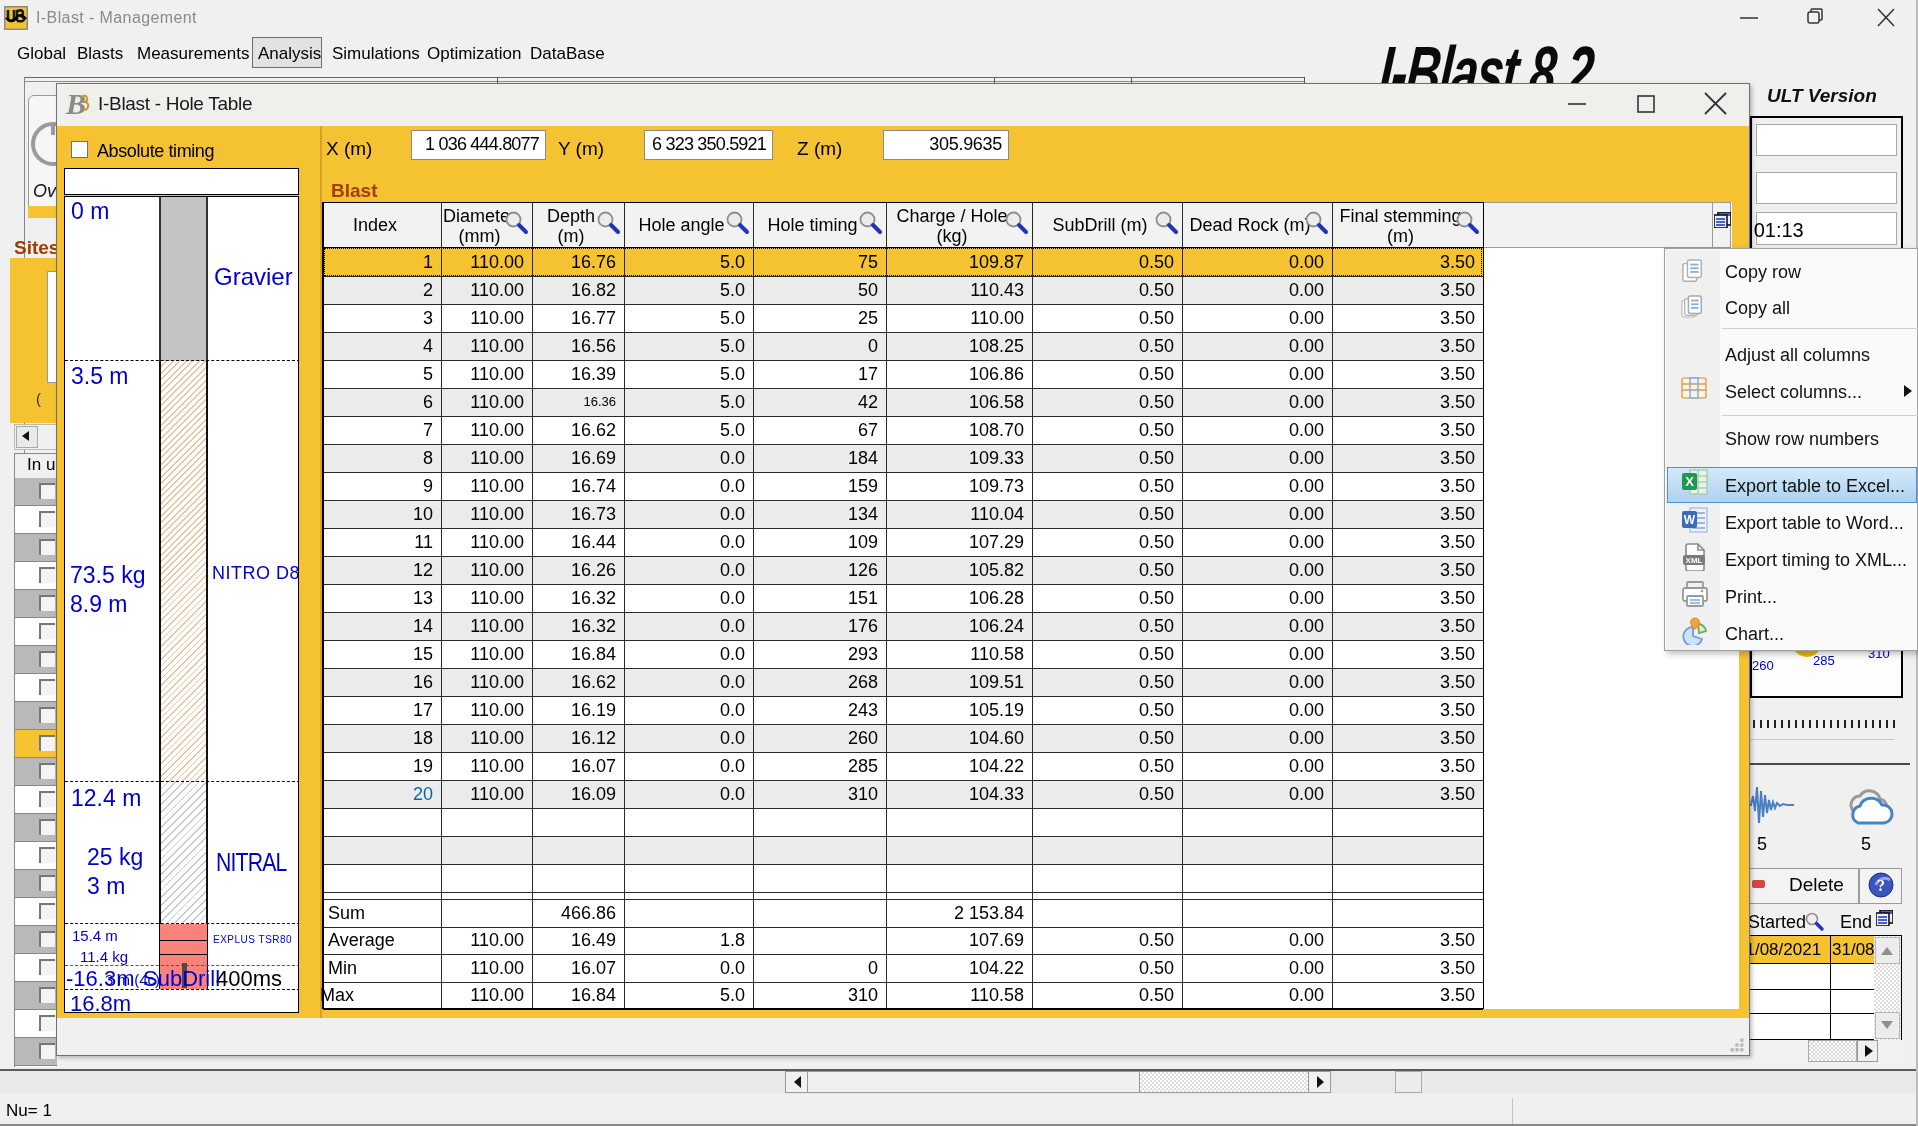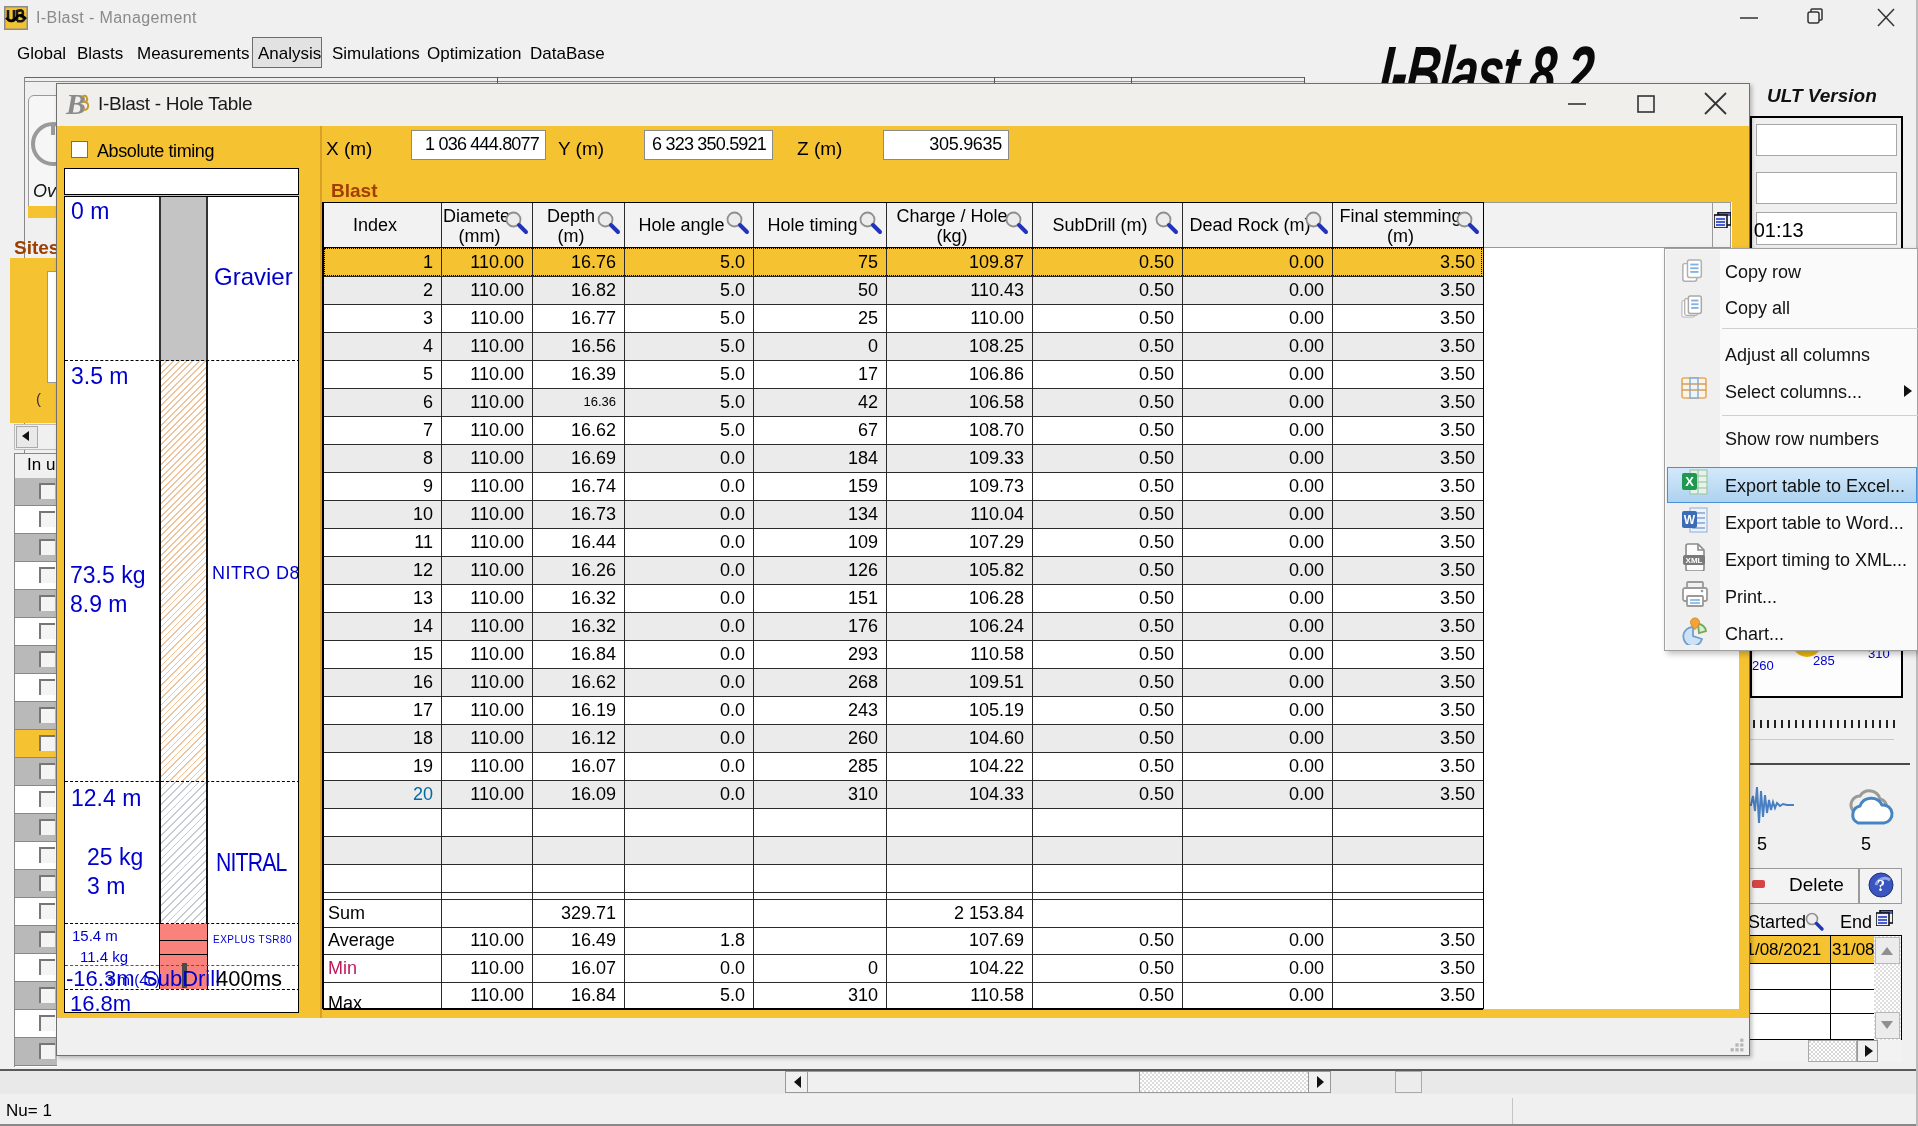--- a/index.html
+++ b/index.html
@@ -596,42 +596,42 @@
   <div class="abs" style="left:324px;top:724px;width:1159px;height:1px;background:#2a2a2a;"></div>
   <div class="abs" style="left:324px;top:752px;width:1159px;height:1px;background:#2a2a2a;"></div>
   <div class="abs" style="left:324px;top:780px;width:1159px;height:1px;background:#2a2a2a;"></div>
   <div class="abs" style="left:324px;top:808px;width:1159px;height:1px;background:#2a2a2a;"></div>
   <div class="abs" style="left:324px;top:836px;width:1159px;height:1px;background:#2a2a2a;"></div>
   <div class="abs" style="left:324px;top:864px;width:1159px;height:1px;background:#2a2a2a;"></div>
   <div class="abs" style="left:324px;top:892px;width:1159px;height:1px;background:#2a2a2a;"></div>
   <div class="abs" style="left:323px;top:892px;width:1160px;height:1px;background:#2a2a2a;"></div>
   <div class="abs" style="left:323px;top:899px;width:1160px;height:1px;background:#2a2a2a;"></div>
   <div class="abs" style="left:328px;top:900px;width:110px;height:27px;line-height:27px;font-size:18px;color:#000;">Sum</div>
-  <div class="abs" style="left:532px;top:900px;width:84px;height:27px;line-height:27px;text-align:right;font-size:18px;color:#000;">329.71</div>
+  <div class="abs" style="left:532px;top:900px;width:84px;height:27px;line-height:27px;text-align:right;font-size:18px;color:#000;">466.86</div>
   <div class="abs" style="left:886px;top:900px;width:138px;height:27px;line-height:27px;text-align:right;font-size:18px;color:#000;">2 153.84</div>
   <div class="abs" style="left:328px;top:927px;width:110px;height:27px;line-height:27px;font-size:18px;color:#000000;">Average</div>
   <div class="abs" style="left:441px;top:927px;width:83px;height:27px;line-height:27px;text-align:right;font-size:18px;color:#000;">110.00</div>
   <div class="abs" style="left:532px;top:927px;width:84px;height:27px;line-height:27px;text-align:right;font-size:18px;color:#000;">16.49</div>
   <div class="abs" style="left:624px;top:927px;width:121px;height:27px;line-height:27px;text-align:right;font-size:18px;color:#000;">1.8</div>
   <div class="abs" style="left:886px;top:927px;width:138px;height:27px;line-height:27px;text-align:right;font-size:18px;color:#000;">107.69</div>
   <div class="abs" style="left:1032px;top:927px;width:142px;height:27px;line-height:27px;text-align:right;font-size:18px;color:#000;">0.50</div>
   <div class="abs" style="left:1182px;top:927px;width:142px;height:27px;line-height:27px;text-align:right;font-size:18px;color:#000;">0.00</div>
   <div class="abs" style="left:1332px;top:927px;width:143px;height:27px;line-height:27px;text-align:right;font-size:18px;color:#000;">3.50</div>
   <div class="abs" style="left:323px;top:927px;width:1160px;height:1px;background:#2a2a2a;"></div>
-  <div class="abs" style="left:328px;top:954px;width:110px;height:28px;line-height:28px;font-size:18px;color:#be185d;">Min</div>
+  <div class="abs" style="left:328px;top:954px;width:110px;height:28px;line-height:28px;font-size:18px;color:#000000;">Min</div>
   <div class="abs" style="left:441px;top:954px;width:83px;height:28px;line-height:28px;text-align:right;font-size:18px;color:#000;">110.00</div>
   <div class="abs" style="left:532px;top:954px;width:84px;height:28px;line-height:28px;text-align:right;font-size:18px;color:#000;">16.07</div>
   <div class="abs" style="left:624px;top:954px;width:121px;height:28px;line-height:28px;text-align:right;font-size:18px;color:#000;">0.0</div>
   <div class="abs" style="left:753px;top:954px;width:125px;height:28px;line-height:28px;text-align:right;font-size:18px;color:#000;">0</div>
   <div class="abs" style="left:886px;top:954px;width:138px;height:28px;line-height:28px;text-align:right;font-size:18px;color:#000;">104.22</div>
   <div class="abs" style="left:1032px;top:954px;width:142px;height:28px;line-height:28px;text-align:right;font-size:18px;color:#000;">0.50</div>
   <div class="abs" style="left:1182px;top:954px;width:142px;height:28px;line-height:28px;text-align:right;font-size:18px;color:#000;">0.00</div>
   <div class="abs" style="left:1332px;top:954px;width:143px;height:28px;line-height:28px;text-align:right;font-size:18px;color:#000;">3.50</div>
   <div class="abs" style="left:323px;top:954px;width:1160px;height:1px;background:#2a2a2a;"></div>
-  <div class="abs" style="left:328px;top:982px;width:110px;height:27px;line-height:27px;font-size:18px;color:#000;margin-top:8px;">Max</div>
+  <div class="abs" style="left:320px;top:982px;width:110px;height:27px;line-height:27px;font-size:18px;color:#000;">Max</div>
   <div class="abs" style="left:441px;top:982px;width:83px;height:27px;line-height:27px;text-align:right;font-size:18px;color:#000;">110.00</div>
   <div class="abs" style="left:532px;top:982px;width:84px;height:27px;line-height:27px;text-align:right;font-size:18px;color:#000;">16.84</div>
   <div class="abs" style="left:624px;top:982px;width:121px;height:27px;line-height:27px;text-align:right;font-size:18px;color:#000;">5.0</div>
   <div class="abs" style="left:753px;top:982px;width:125px;height:27px;line-height:27px;text-align:right;font-size:18px;color:#000;">310</div>
   <div class="abs" style="left:886px;top:982px;width:138px;height:27px;line-height:27px;text-align:right;font-size:18px;color:#000;">110.58</div>
   <div class="abs" style="left:1032px;top:982px;width:142px;height:27px;line-height:27px;text-align:right;font-size:18px;color:#000;">0.50</div>
   <div class="abs" style="left:1182px;top:982px;width:142px;height:27px;line-height:27px;text-align:right;font-size:18px;color:#000;">0.00</div>
   <div class="abs" style="left:1332px;top:982px;width:143px;height:27px;line-height:27px;text-align:right;font-size:18px;color:#000;">3.50</div>
   <div class="abs" style="left:323px;top:982px;width:1160px;height:1px;background:#2a2a2a;"></div>
   <div class="abs" style="left:441px;top:203px;width:1px;height:806px;background:#2a2a2a;"></div>

